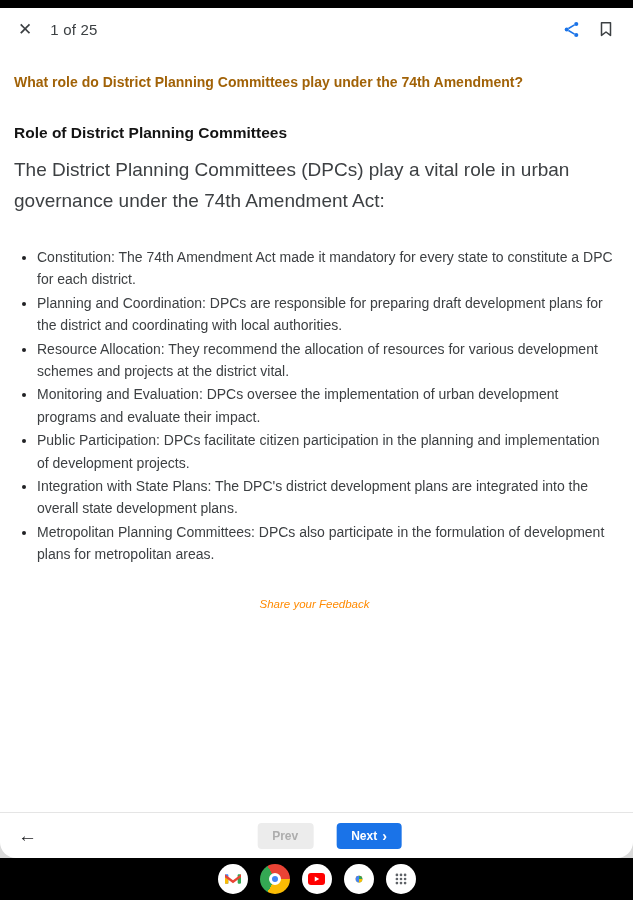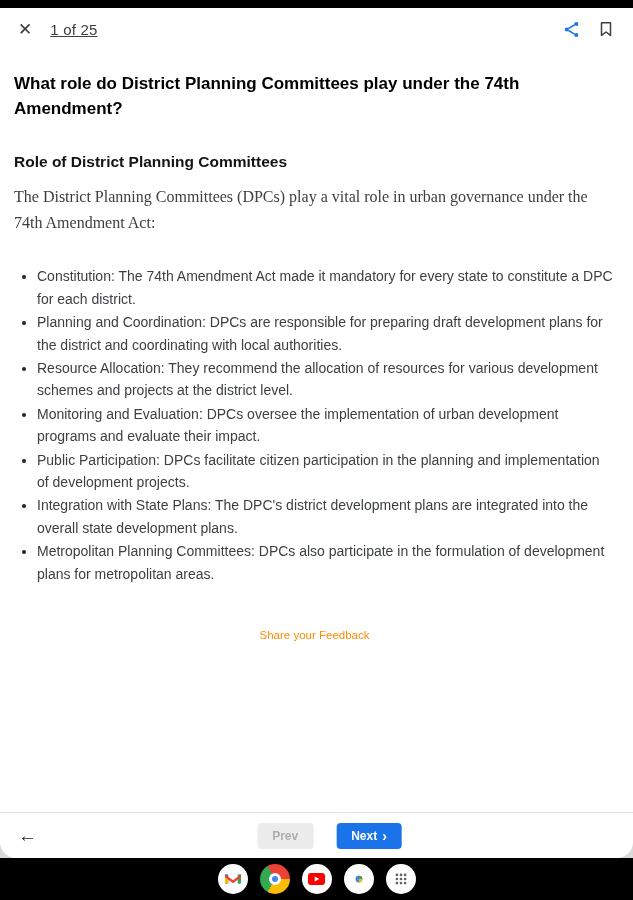--- a/index.html
+++ b/index.html
@@ -25,54 +25,54 @@
     display: flex; align-items: center;
     padding: 0 16px 0 16px;
     background: #fff;
   }
   .icon-btn {
     background: none; border: none; cursor: pointer;
     display: flex; align-items: center; justify-content: center;
     padding: 2px;
   }
   .close-btn { font-size: 17px; color: #3c4043; margin-right: 16px; line-height: 1; }
-  .page-indicator { font-size: 15px; color: #3c4043; letter-spacing: .2px; text-decoration: underline; }
+  .page-indicator { font-size: 15px; color: #3c4043; letter-spacing: .2px; }
   .header-spacer { flex: 1; }
   .header .icon-btn + .icon-btn { margin-left: 12px; }
 
   
   .main {
     flex: 1 1 auto; min-height: 0; overflow: hidden;
     padding: 8px 18px 0 14px;
   }
   .question {
     margin-top: 14px;
-    color: #000000;
-    font-size: 17px; font-weight: 700; line-height: 1.45;
+    color: #a16207;
+    font-size: 14px; font-weight: 700; line-height: 1.45;
   }
   .section-heading {
     margin-top: 32px;
     color: #141414;
     font-size: 15.5px; font-weight: 700;
   }
   .intro {
     margin-top: 13px;
-    color: #3d4043; font-size: 16px; line-height: 1.6; font-family: Liberation Serif, serif;
+    color: #3d4043; font-size: 19px; line-height: 1.6;
   }
   .bullets {
     margin-top: 30px;
     padding-left: 23px;
     color: #3d4043; font-size: 14px; line-height: 1.6;
   }
   .bullets li { margin-bottom: 1px; }
   .bullets li::marker { color: #202124; }
   .feedback {
     display: block; text-align: center;
-    margin-top: 44px;
-    color: #ff8a00; font-size: 11.5px; text-decoration: none;
+    margin-top: 32px;
+    color: #ff8a00; font-size: 11.5px; text-decoration: none; font-style: italic;
   }
 
   
   .footer-wrap { background: #d9d9d9; flex: 0 0 auto; }
   .footer {
     height: 46px; background: #fff;
     border-top: 1px solid #e5e5e5;
     border-radius: 0 0 16px 16px;
     position: relative;
     display: flex; align-items: center;
@@ -144,21 +144,21 @@
       </button>
     </div>
 
     <div class="main">
       <h1 class="question">What role do District Planning Committees play under the 74th Amendment?</h1>
       <h2 class="section-heading">Role of District Planning Committees</h2>
       <p class="intro">The District Planning Committees (DPCs) play a vital role in urban governance under the 74th Amendment Act:</p>
       <ul class="bullets">
         <li>Constitution: The 74th Amendment Act made it mandatory for every state to constitute a DPC for each district.</li>
         <li>Planning and Coordination: DPCs are responsible for preparing draft development plans for the district and coordinating with local authorities.</li>
-        <li>Resource Allocation: They recommend the allocation of resources for various development schemes and projects at the district level.</li>
+        <li>Resource Allocation: They recommend the allocation of resources for various development schemes and projects at the district vital.</li>
         <li>Monitoring and Evaluation: DPCs oversee the implementation of urban development programs and evaluate their impact.</li>
         <li>Public Participation: DPCs facilitate citizen participation in the planning and implementation of development projects.</li>
         <li>Integration with State Plans: The DPC's district development plans are integrated into the overall state development plans.</li>
         <li>Metropolitan Planning Committees: DPCs also participate in the formulation of development plans for metropolitan areas.</li>
       </ul>
       <a href="#" class="feedback">Share your Feedback</a>
     </div>
 
     <div class="footer-wrap">
       <div class="footer">

